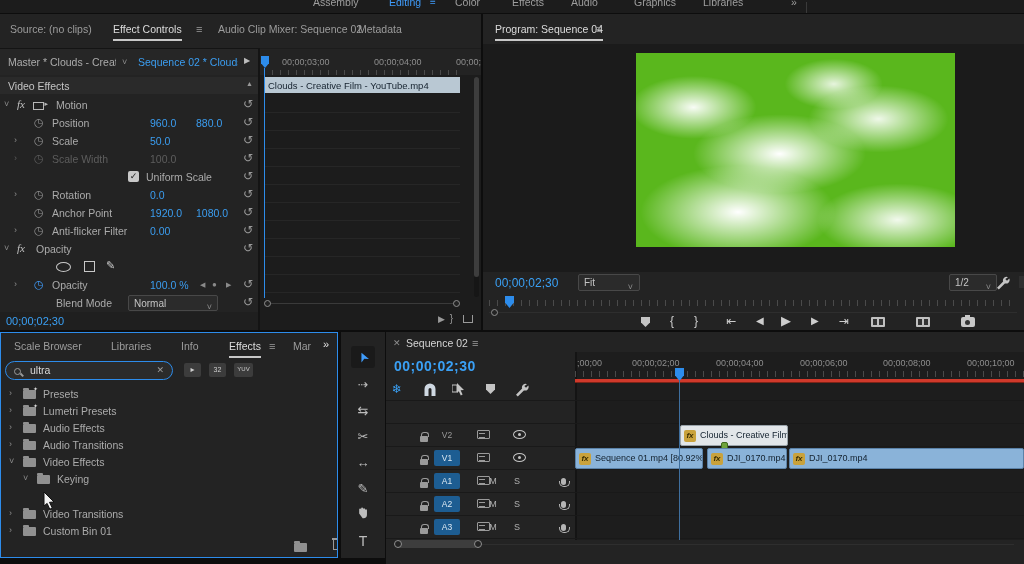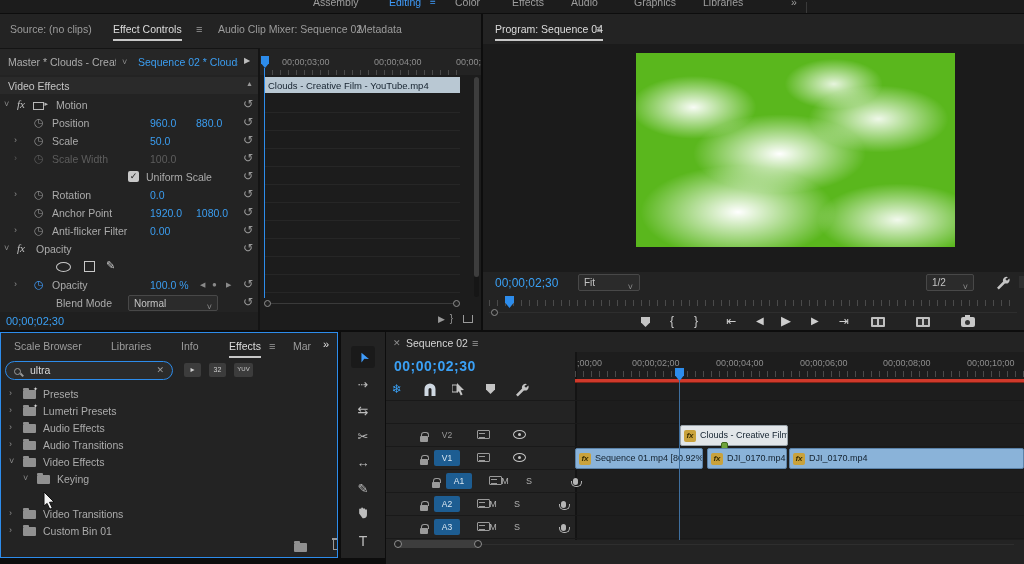--- a/index.html
+++ b/index.html
@@ -274,21 +274,21 @@
              radial-gradient(115px 52px at 82% 86%, rgba(255,255,255,.92), rgba(255,255,255,0) 70%),
              radial-gradient(70px 36px at 62% 16%, rgba(255,255,255,.85), rgba(255,255,255,0) 70%),
              #5ab71d"></div>
     </div>
     
     <span class="a tcode" style="left:12px;top:262px;font-size:12px">00;00;02;30</span>
     <span class="a selbox" style="left:95px;top:260px;width:62px;height:17px">
       <span>Fit</span>
       <span class="a chev" style="right:6px;top:5px">˅</span>
     </span>
-    <span class="a selbox" style="left:443px;top:260px;width:48px;height:17px">
+    <span class="a selbox" style="left:466px;top:260px;width:48px;height:17px">
       <span>1/2</span>
       <span class="a chev" style="right:5px;top:5px">˅</span>
     </span>
     <svg class="a" style="left:512px;top:261px" width="15" height="15" viewBox="0 0 15 15">
       <path d="M13 2.2 a3.6 3.6 0 0 0-4.9 4.4 L2 12.7 L3.8 14.4 L9.9 8.4 a3.6 3.6 0 0 0 4.4-4.9 L12 5.7 L10.3 4 Z" fill="#c4c4c4"></path>
     </svg>
     <div class="a" style="left:536px;top:262px;width:10px;height:12px;background:#2f2f2f"></div>
 
     
     <div class="a" style="left:6px;top:282px;width:528px;height:14px">
@@ -454,21 +454,21 @@
       <span class="a i-eye" style="left:100px;top:6px"></span>
     </div>
 
     <div class="a" style="left:0;top:115px;width:189px;height:22px">
       <span class="a i-lock" style="left:34px;top:9px"></span>
       <span class="trk-badge on" style="top:3px">V1</span>
       <span class="a i-patch" style="left:80px;top:6px"></span>
       <span class="a i-eye" style="left:100px;top:6px"></span>
     </div>
 
-    <div class="a" style="left:12px;top:138px;width:189px;height:22px">
+    <div class="a" style="left:0;top:138px;width:189px;height:22px">
       <span class="a i-lock" style="left:34px;top:9px"></span>
       <span class="trk-badge on" style="top:3px">A1</span>
       <span class="a i-patch" style="left:80px;top:6px"></span>
       <span class="a ms" style="left:100px;top:4px">M</span>
       <span class="a ms" style="left:124px;top:4px">S</span>
       <span class="a i-mic" style="left:148px;top:6px"></span>
     </div>
 
     <div class="a" style="left:0;top:161px;width:189px;height:22px">
       <span class="a i-lock" style="left:34px;top:9px"></span>

